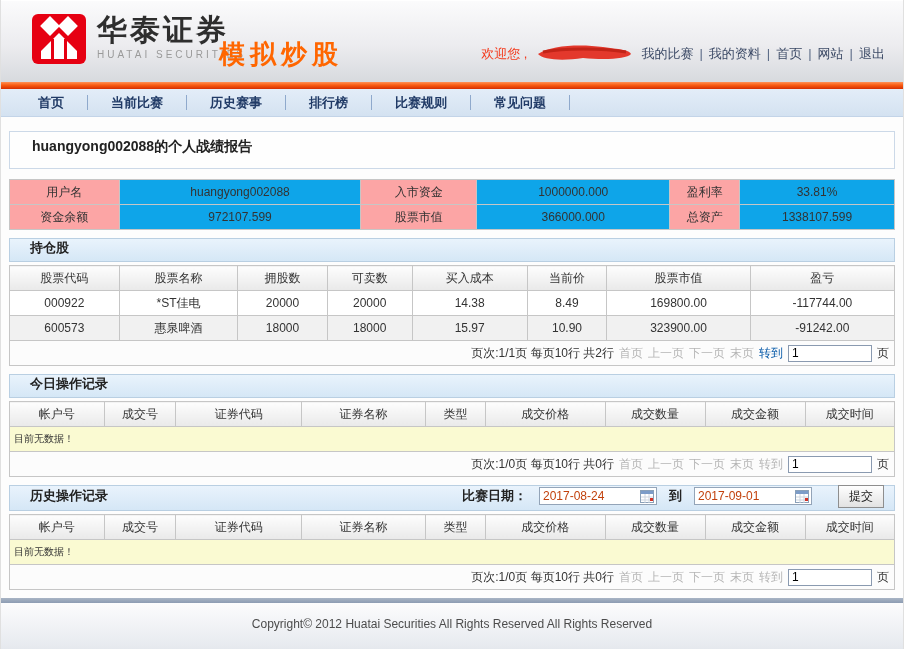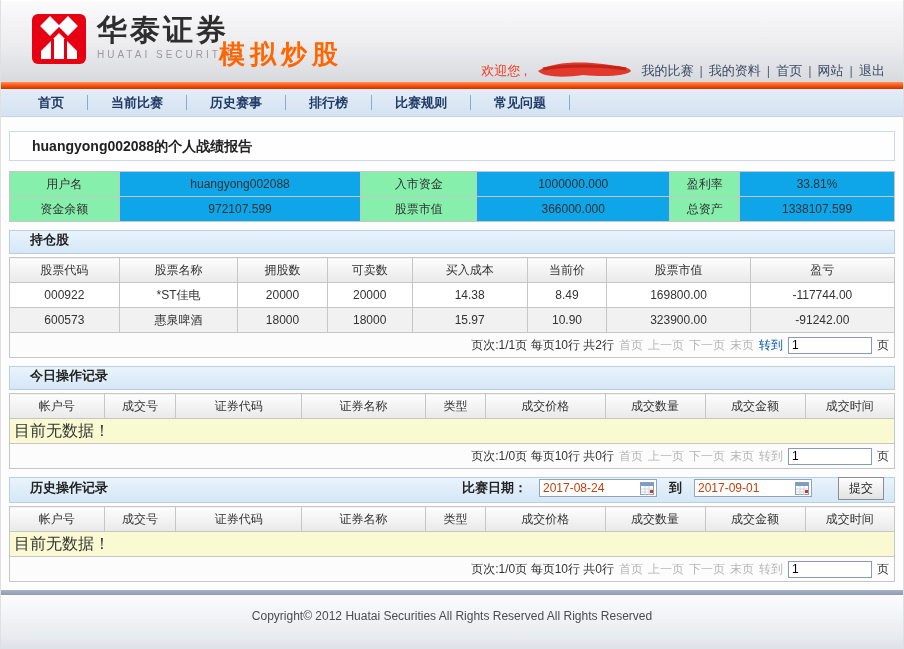--- a/index.html
+++ b/index.html
@@ -6,51 +6,51 @@
   body { font-family:"Liberation Sans","DejaVu Sans",sans-serif; background:#fff; }
   .page { width:904px; height:649px; position:relative; background:#fdfdfd; overflow:hidden; border-left:1px solid #e0e0e0; border-right:1px solid #e0e0e0; }
 
   
   .site-header { height:82px; background:linear-gradient(#fbfbfc,#ececef 55%,#d7dade); position:relative; border-top:1px solid #fff;padding-left:6px; }
   .brand { position:absolute; left:30px; top:12px; display:flex; align-items:flex-start; }
   .logo-icon { margin-right:10px; }
   .brand-text .cn { font-size:30px; font-weight:bold; color:#2e2e2e; letter-spacing:3px; line-height:34px; }
   .brand-text .en { font-size:10px; color:#9a9a9a; letter-spacing:3px; margin-top:2px; }
   .app-title { position:absolute; left:218px; top:36px; font-size:26px; font-weight:bold; color:#f60; letter-spacing:5px; }
-  .user-bar { position:absolute; right:18px; bottom:1px; font-size:13px; color:#3c4a66; display:flex; align-items:center; gap:6px; white-space:nowrap; }
+  .user-bar { position:absolute; right:18px; bottom:18px; font-size:13px; color:#3c4a66; display:flex; align-items:center; gap:6px; white-space:nowrap; }
   .user-bar .welcome { color:#f43b1e; }
   .user-bar a { color:#3c4a66; text-decoration:none; cursor:pointer; }
   .user-bar .sep { color:#5a6a86; }
   .scribble { display:inline-block; margin-right:2px; }
 
   
   .orange-bar { height:7px; background:linear-gradient(#ff9157,#f95c12 45%,#d52e00); }
   .nav-bar { height:28px; background:linear-gradient(#e3edf8,#d4e2f1); border-bottom:1px solid #c3d4e8; display:flex; align-items:center; padding-left:14px; }
   .nav-item { font-size:13px; font-weight:bold; color:#203a66; padding:0 23px; cursor:pointer; text-decoration:none; }
   .nav-sep { width:1px; height:15px; background:#8fa9cc; }
 
   
   .content { padding:0 8px; }
-  .report-title-box { margin-top:14px; height:30px; line-height:28px; background:#fefefe; border:1px solid #ccd9e8; font-size:14px; font-weight:bold; color:#222; padding-left:22px; }
+  .report-title-box { margin-top:14px; height:38px; line-height:28px; background:#fefefe; border:1px solid #ccd9e8; font-size:14px; font-weight:bold; color:#222; padding-left:22px; }
 
   table { width:100%; border-collapse:collapse; table-layout:fixed; }
   td, th { border:1px solid #c6c6c6; height:25px; font-size:12px; color:#333; text-align:center; font-weight:normal; overflow:hidden; white-space:nowrap; }
   .summary-table { margin-top:10px; }
-  .summary-table .lbl { background:#86efac; }
+  .summary-table .lbl { background:#fca5a5; }
   .summary-table .val { background:#0ea5e9; }
 
   .section { margin-top:8px; }
   .section-bar { height:24px; line-height:22px; background:linear-gradient(#e9f3fc,#d5e7f6); border:1px solid #b9cfe2; font-size:13px; font-weight:bold; color:#222; padding:0 10px 4px 20px; display:flex; align-items:center; justify-content:space-between; }
   .section-bar.tall { height:26px; }
   .data-table { margin-top:3px; }
   .data-table thead th { background:linear-gradient(#fdfdfd,#e9e9e9); }
   .data-table tbody tr:nth-child(odd) td { background:#fff; }
   .data-table tbody tr:nth-child(even) td { background:#f1f1f1; }
 
-  .empty-row { border:1px solid #c6c6c6; border-top:0; background:#fafad2; font-size:16px; color:#333; height:25px; line-height:24px; padding-left:4px; }
+  .empty-row { border:1px solid #c6c6c6; border-top:0; background:#fafad2; font-size:10px; color:#333; height:25px; line-height:24px; padding-left:4px; }
 
   .pager { border:1px solid #c6c6c6; border-top:0; background:#fcfcfc; height:25px; display:flex; align-items:center; justify-content:flex-end; gap:5px; padding-right:5px; font-size:12px; color:#333; white-space:nowrap; }
   .pager .pg-link { color:#b5b5b5; text-decoration:none; }
   .pager .pg-goto { color:#b5b5b5; text-decoration:none; }
   .pager .pg-goto.active { color:#0357a7; cursor:pointer; }
   .pg-input { width:84px; height:17px; border:1px solid #8a9ab0; font-size:12px; padding-left:3px; font-family:inherit; }
 
   
   .date-controls { display:flex; align-items:center; gap:12px; font-size:13px; font-weight:bold; color:#222;justify-content:center; }
   .date-box { width:118px; height:18px; background:#fff; border:1px solid #93a4b8; display:flex; align-items:center; font-weight:normal; }

